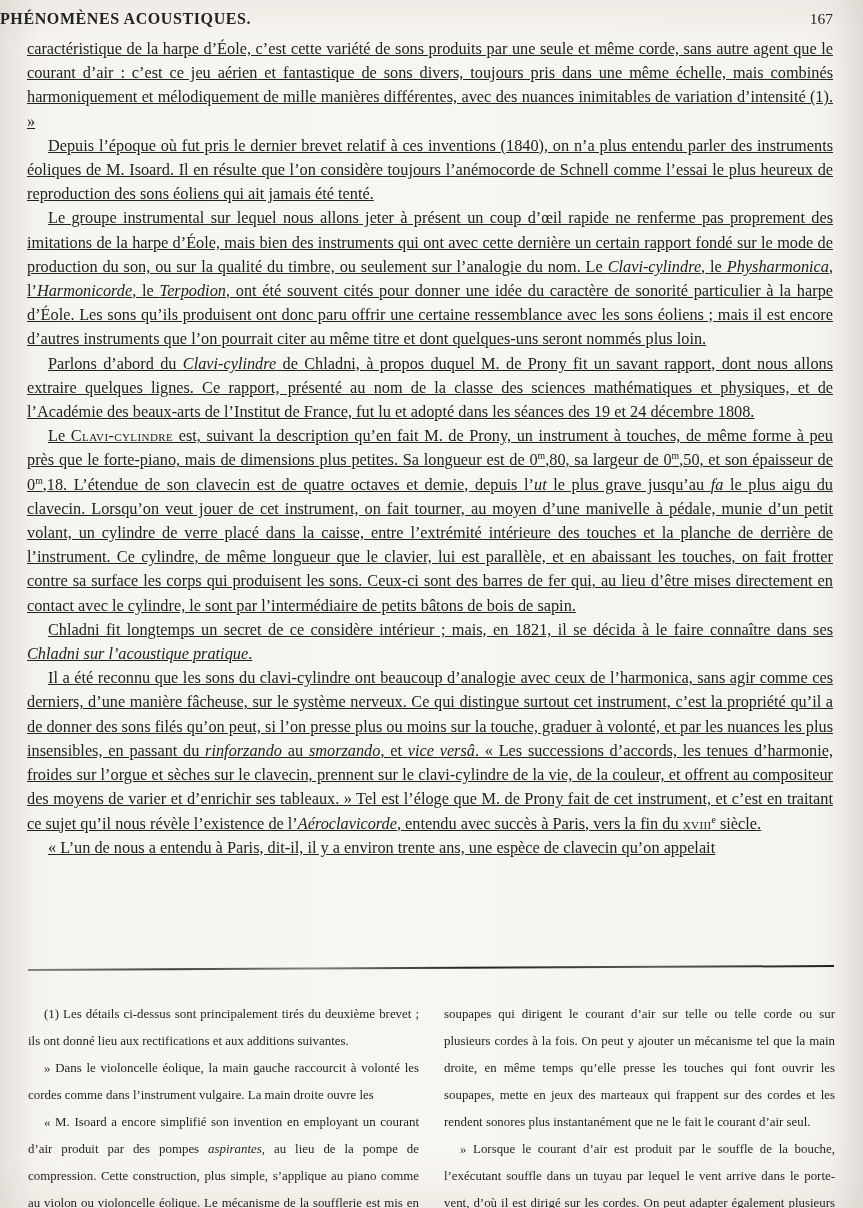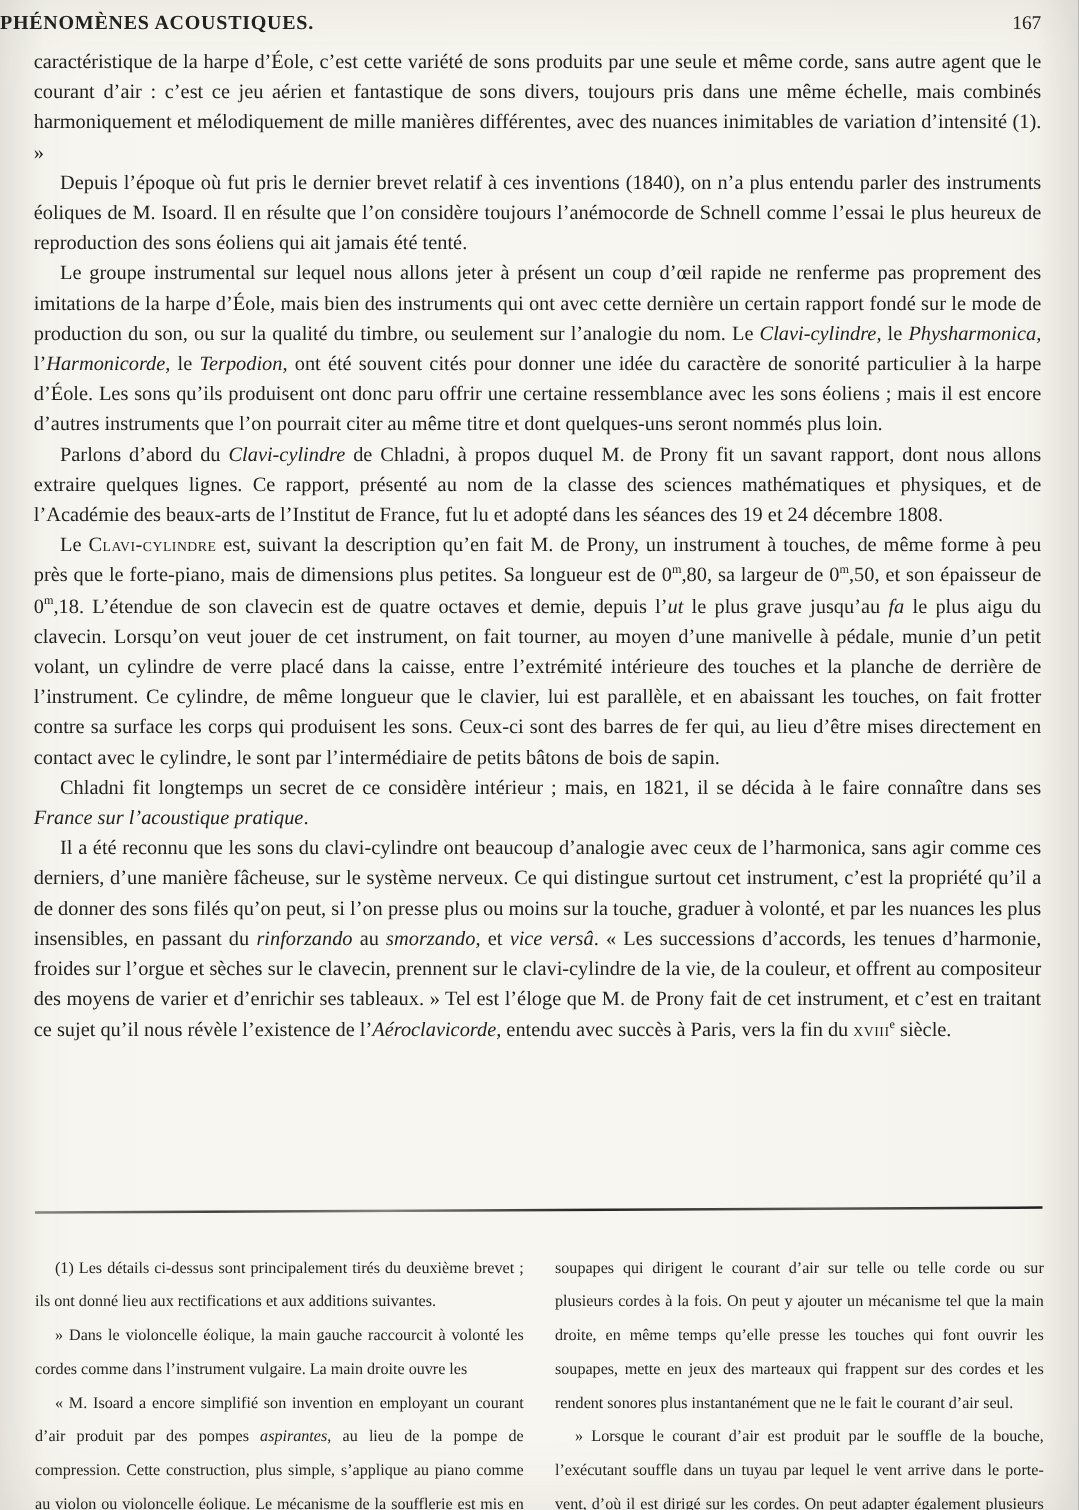--- a/index.html
+++ b/index.html
@@ -23,20 +23,21 @@
   }
   .head-page-number{
     position:absolute;right:30px;top:0;
     font-size:15.5px;color:#23221f;
   }
   .body-text{
     position:absolute;top:37px;left:27px;width:806px;
     font-size:16.3px;line-height:24.2px;
     text-align:justify;
     color:#232220;
+    text-decoration:underline;
   }
   .body-text p{margin:0;}
   p.indent{text-indent:21px;}
   .sc{font-variant:small-caps;letter-spacing:.4px;}
   sup{font-size:.6em;line-height:0;vertical-align:super;}
   i{font-style:italic;}
   .footnote-rule{
     position:absolute;top:967px;left:28px;width:806px;height:1.7px;
     background:linear-gradient(90deg,
       rgba(45,43,40,.55) 0%,rgba(35,33,30,.85) 18%,rgba(55,52,48,.6) 35%,
@@ -62,22 +63,23 @@
     <div class="head-title">PHÉNOMÈNES ACOUSTIQUES.</div>
     <div class="head-page-number">167</div>
   </div>
 
   <div class="body-text">
       <p class=""><span>caractéristique de la harpe d’Éole, c’est cette variété de sons produits par une seule et même corde, sans autre agent que le courant d’air : c’est ce jeu aérien et fantastique de sons divers, toujours pris dans une même échelle, mais combinés harmoniquement et mélodiquement de mille manières différentes, avec des nuances inimitables de variation d’intensité (1). »</span></p>
       <p class="indent"><span>Depuis l’époque où fut pris le dernier brevet relatif à ces inventions (1840), on n’a plus entendu parler des instruments éoliques de M. Isoard. Il en résulte que l’on considère toujours l’anémocorde de Schnell comme l’essai le plus heureux de reproduction des sons éoliens qui ait jamais été tenté.</span></p>
       <p class="indent"><span>Le groupe instrumental sur lequel nous allons jeter à présent un coup d’œil rapide ne renferme pas proprement des imitations de la harpe d’Éole, mais bien des instruments qui ont avec cette dernière un certain rapport fondé sur le mode de production du son, ou sur la qualité du timbre, ou seulement sur l’analogie du nom. Le </span><i>Clavi-cylindre</i><span>, le </span><i>Physharmonica</i><span>, l’</span><i>Harmonicorde</i><span>, le </span><i>Terpodion</i><span>, ont été souvent cités pour donner une idée du caractère de sonorité particulier à la harpe d’Éole. Les sons qu’ils produisent ont donc paru offrir une certaine ressemblance avec les sons éoliens ; mais il est encore d’autres instruments que l’on pourrait citer au même titre et dont quelques-uns seront nommés plus loin.</span></p>
       <p class="indent"><span>Parlons d’abord du </span><i>Clavi-cylindre</i><span> de Chladni, à propos duquel M. de Prony fit un savant rapport, dont nous allons extraire quelques lignes. Ce rapport, présenté au nom de la classe des sciences mathématiques et physiques, et de l’Académie des beaux-arts de l’Institut de France, fut lu et adopté dans les séances des 19 et 24 décembre 1808.</span></p>
       <p class="indent"><span>Le </span><span class="sc">Clavi-cylindre</span><span> est, suivant la description qu’en fait M. de Prony, un instrument à touches, de même forme à peu près que le forte-piano, mais de dimensions plus petites. Sa longueur est de 0</span><sup>m</sup><span>,80, sa largeur de 0</span><sup>m</sup><span>,50, et son épaisseur de 0</span><sup>m</sup><span>,18. L’étendue de son clavecin est de quatre octaves et demie, depuis l’</span><i>ut</i><span> le plus grave jusqu’au </span><i>fa</i><span> le plus aigu du clavecin. Lorsqu’on veut jouer de cet instrument, on fait tourner, au moyen d’une manivelle à pédale, munie d’un petit volant, un cylindre de verre placé dans la caisse, entre l’extrémité intérieure des touches et la planche de derrière de l’instrument. Ce cylindre, de même longueur que le clavier, lui est parallèle, et en abaissant les touches, on fait frotter contre sa surface les corps qui produisent les sons. Ceux-ci sont des barres de fer qui, au lieu d’être mises directement en contact avec le cylindre, le sont par l’intermédiaire de petits bâtons de bois de sapin.</span></p>
-      <p class="indent"><span>Chladni fit longtemps un secret de ce considère intérieur ; mais, en 1821, il se décida à le faire connaître dans ses </span><i>France sur l’acoustique pratique</i><span>.</span></p>
+      <p class="indent"><span>Chladni fit longtemps un secret de ce considère intérieur ; mais, en 1821, il se décida à le faire connaître dans ses </span><i>Chladni sur l’acoustique pratique</i><span>.</span></p>
       <p class="indent"><span>Il a été reconnu que les sons du clavi-cylindre ont beaucoup d’analogie avec ceux de l’harmonica, sans agir comme ces derniers, d’une manière fâcheuse, sur le système nerveux. Ce qui distingue surtout cet instrument, c’est la propriété qu’il a de donner des sons filés qu’on peut, si l’on presse plus ou moins sur la touche, graduer à volonté, et par les nuances les plus insensibles, en passant du </span><i>rinforzando</i><span> au </span><i>smorzando</i><span>, et </span><i>vice versâ</i><span>. « Les successions d’accords, les tenues d’harmonie, froides sur l’orgue et sèches sur le clavecin, prennent sur le clavi-cylindre de la vie, de la couleur, et offrent au compositeur des moyens de varier et d’enrichir ses tableaux. » Tel est l’éloge que M. de Prony fait de cet instrument, et c’est en traitant ce sujet qu’il nous révèle l’existence de l’</span><i>Aéroclavicorde</i><span>, entendu avec succès à Paris, vers la fin du </span><span class="sc">xviii</span><sup>e</sup><span> siècle.</span></p>
+      <p class="indent"><span>« L’un de nous a entendu à Paris, dit-il, il y a environ trente ans, une espèce de clavecin qu’on appelait</span></p>
     </div>
 
   <div class="footnote-rule"></div>
 
   <div class="footnotes">
     <div class="fn-col">
         <p class="indent"><span>(1) Les détails ci-dessus sont principalement tirés du deuxième brevet ; ils ont donné lieu aux rectifications et aux additions suivantes.</span></p>
         <p class="indent"><span>» Dans le violoncelle éolique, la main gauche raccourcit à volonté les cordes comme dans l’instrument vulgaire. La main droite ouvre les</span></p>
         <p class="indent"><span>« M. Isoard a encore simplifié son invention en employant un courant d’air produit par des pompes </span><i>aspirantes</i><span>, au lieu de la pompe de compression. Cette construction, plus simple, s’applique au piano comme au violon ou violoncelle éolique. Le mécanisme de la soufflerie est mis en jeu par une manivelle ou bien par une pédale.</span></p>
       </div>

